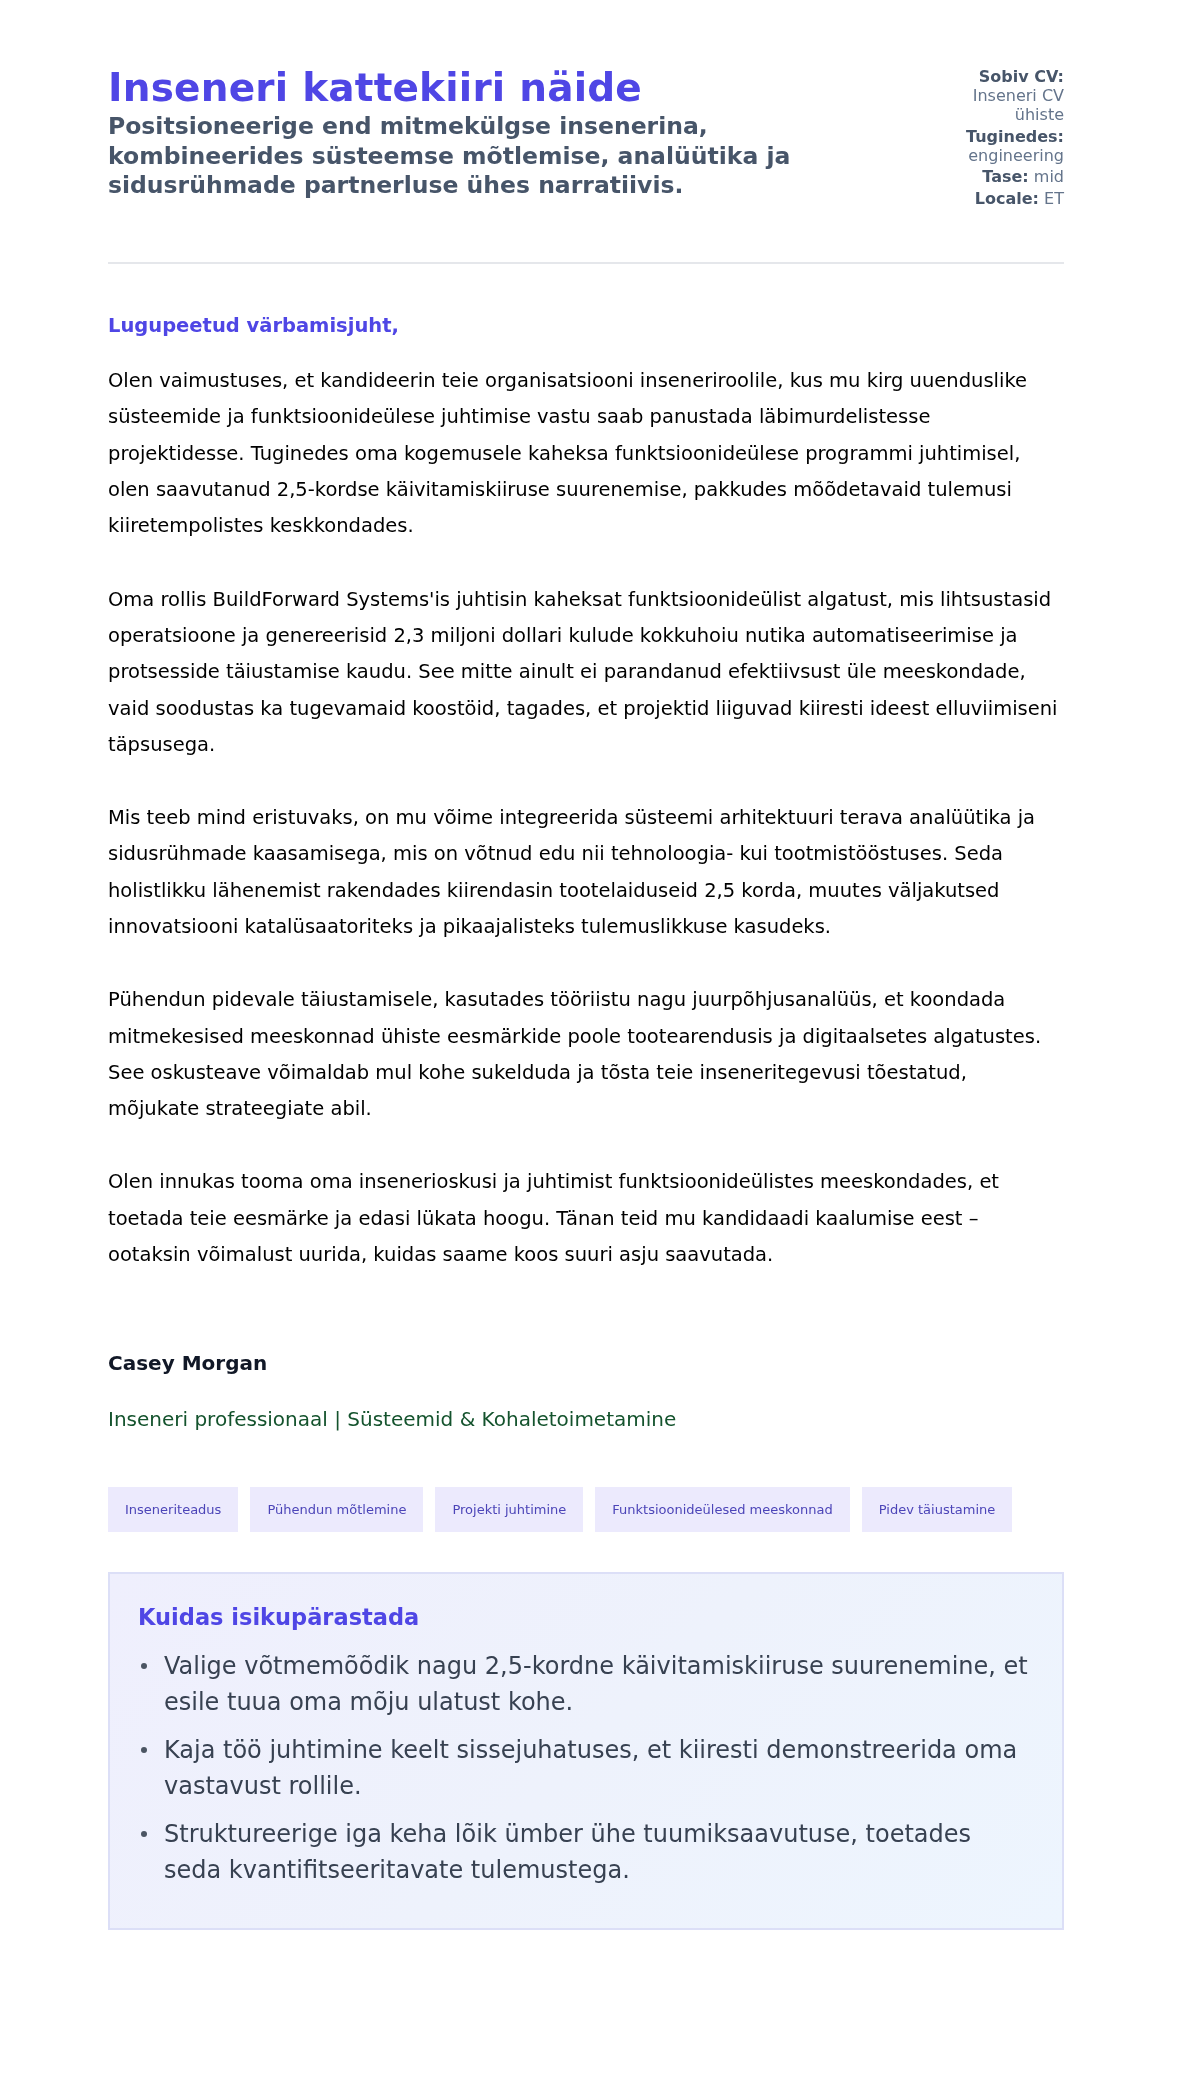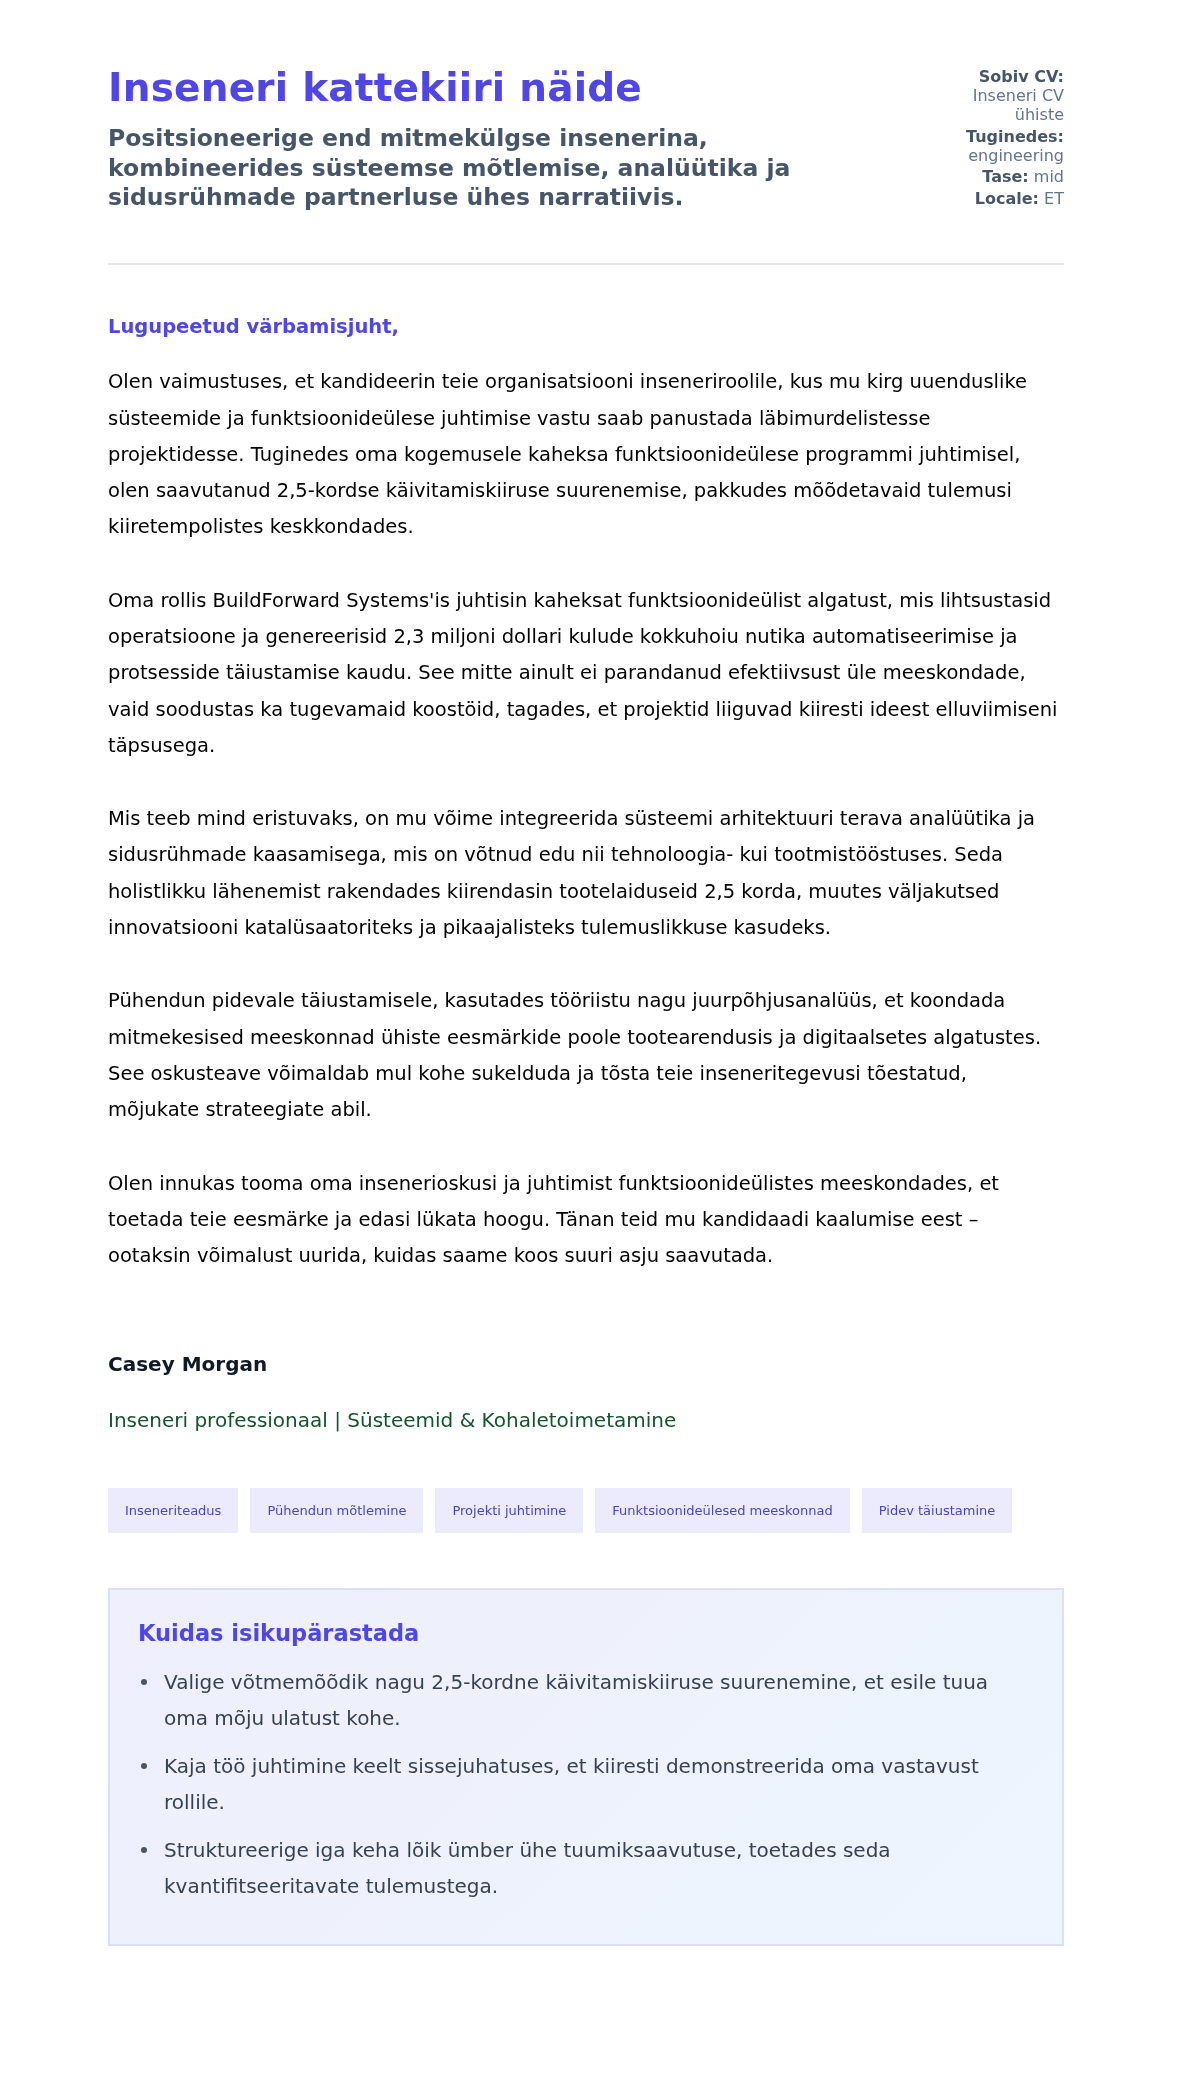--- a/index.html
+++ b/index.html
@@ -26,21 +26,21 @@
     font-weight: 700;
     color: #4f46e5;
     line-height: 1.12;
     letter-spacing: 0.2px;
   }
   .subtitle {
     font-size: 23.5px;
     font-weight: 700;
     color: #475569;
     line-height: 1.27;
-    margin-top: 14px;
+    margin-top: 2px;
   }
   .meta {
     text-align: right;
     font-size: 16px;
     color: #64748b;
     line-height: 1.18;
     width: 140px;
     margin-top: 2px;
   }
   .meta .row { margin-bottom: 3px; }
@@ -81,36 +81,36 @@
   .tag {
     background: #ede9fe;
     background: #eceafd;
     color: #4f46e5;
     color: #4c45b8;
     font-size: 13px;
     padding: 12px 17px;
     line-height: 21px;
   }
   .tips {
-    margin-top: 55px;
+    margin-top: 40px;
     border: 2px solid #dcdff7;
     background: linear-gradient(135deg, #efeffd 0%, #eef2fc 50%, #edf5fe 100%);
     padding: 30px 28px 28px 28px;
   }
   .tips-title {
     font-size: 22.5px;
     font-weight: 700;
     color: #4f46e5;
     margin-bottom: 18px;
   }
   .tips ul { list-style: none; }
   .tips li {
     position: relative;
     padding-left: 26px;
-    font-size: 20px;
+    font-size: 24px;
     line-height: 36px;
     color: #374151;
     margin-bottom: 12px;
   }
   .tips li::before {
     content: "";
     position: absolute;
     left: 3px;
     top: 15px;
     width: 6px; height: 6px;

